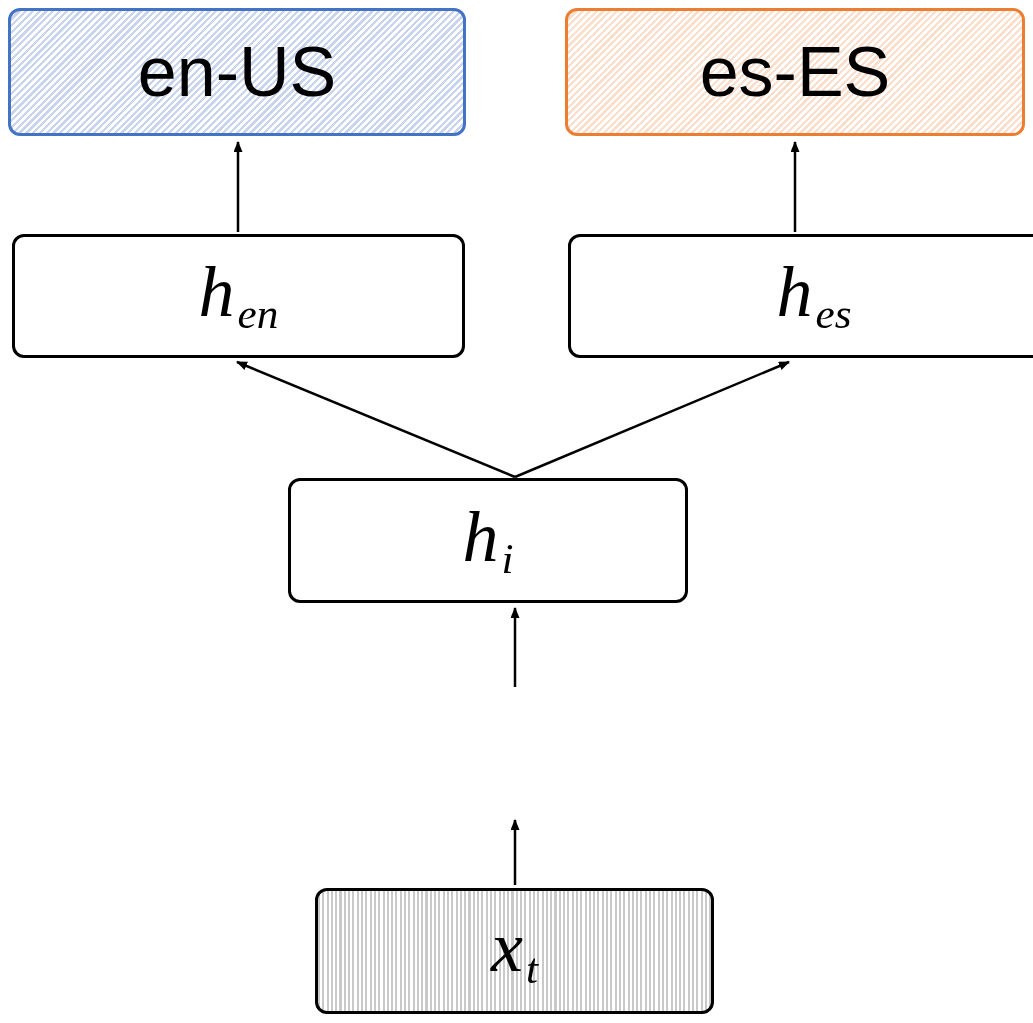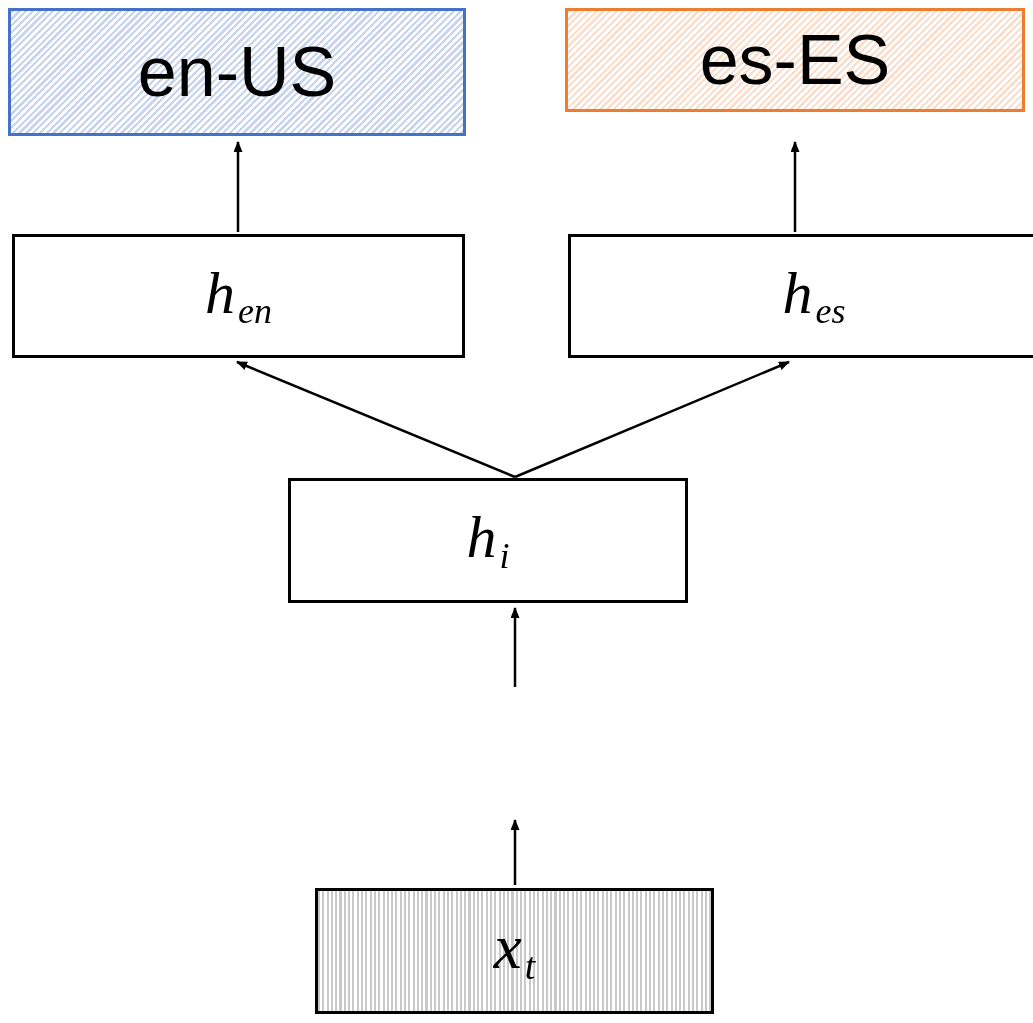--- a/index.html
+++ b/index.html
@@ -12,58 +12,59 @@
     overflow: hidden;
   }
   .node {
     position: absolute;
     box-sizing: border-box;
     display: flex;
     align-items: center;
     justify-content: center;
     z-index: 2;
     color: #000000;
+    border-radius: 12px;
   }
   
   .lang-box { font-size: 70px; letter-spacing: 0px; }
   #box-en-us {
     left: 8px; top: 8px; width: 458px; height: 128px;
     border: 3px solid #4472C4;
     background: repeating-linear-gradient(135deg,
       #c9d5ee 0px, #c9d5ee 2.3px, #ffffff 2.3px, #ffffff 4.8px);
   }
   #box-es-es {
-    left: 565px; top: 8px; width: 460px; height: 104px;
+    left: 565px; top: 8px; width: 460px; height: 128px;
     border: 3px solid #ED7D31;
     background: repeating-linear-gradient(135deg,
       #fbdfcc 0px, #fbdfcc 2.3px, #ffffff 2.3px, #ffffff 4.8px);
     text-align: right;
   }
   
   .math-box {
     border: 3px solid #000000;
     background: #ffffff;
     font-family: "Liberation Serif", serif;
     font-style: italic;
-    font-size: 60px;
+    font-size: 72px;
     line-height: 1;
   }
   #box-h-en  { left: 12px;  top: 234px; width: 453px; height: 124px; }
   #box-h-es  { left: 568px; top: 234px; width: 492px; height: 124px; }
   #box-h-i   { left: 288px; top: 478px; width: 400px; height: 125px; }
   #box-h-im1 { left: 288px; top: 690px; width: 452px; height: 125px; }
   
   #box-x-t {
     left: 315px; top: 888px; width: 399px; height: 126px;
     border: 3px solid #000000;
     background: repeating-linear-gradient(90deg,
       #c9c9c9 0px, #c9c9c9 2px, #ffffff 2px, #ffffff 4.3px);
     font-family: "Liberation Serif", serif;
     font-style: italic;
-    font-size: 63px;
+    font-size: 72px;
     line-height: 1;
   }
   .sub {
     font-size: 0.6em;
     font-style: italic;
     vertical-align: -0.28em;
     margin-left: 3px;
   }
   #edges {
     position: absolute;

